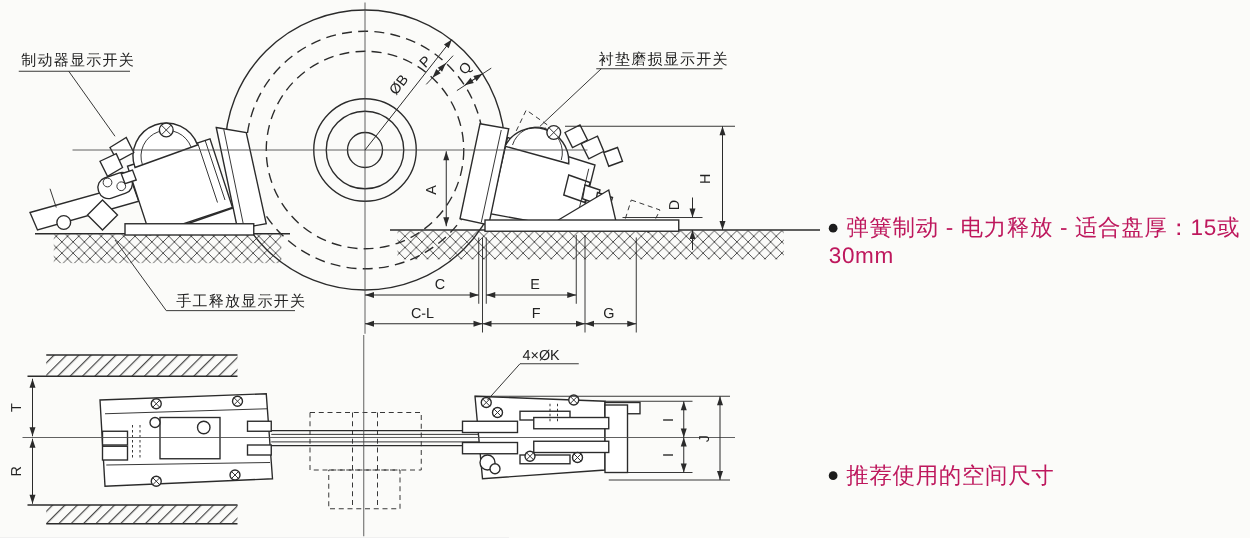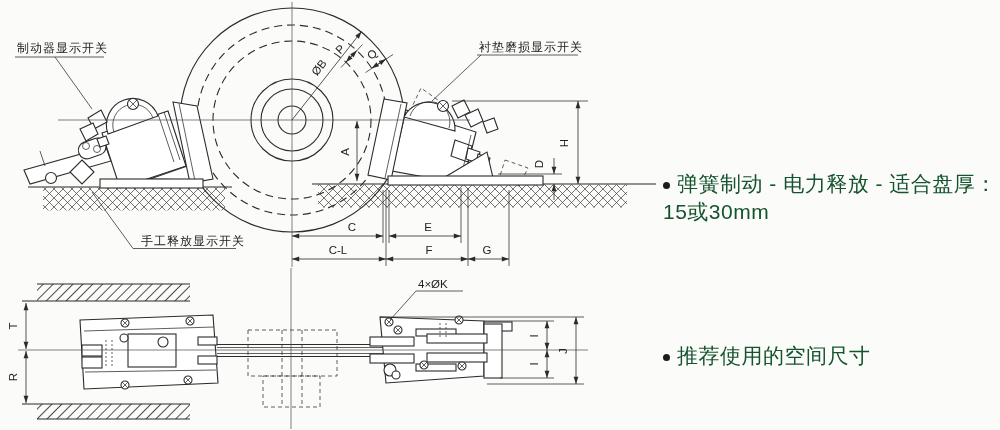--- a/index.html
+++ b/index.html
@@ -12,23 +12,23 @@
   .cl{stroke:#4a4a4a;stroke-width:0.7;fill:none;}
   .dsh{stroke-dasharray:8 5;}
   .dsh2{stroke-dasharray:4 3;}
   .dot2{stroke-dasharray:2 2;}
   .dim{stroke:#2b2b2b;stroke-width:0.8;fill:none;}
   text{fill:#222;}
   .dt{font-size:11.5px;font-family:"Liberation Sans","DejaVu Sans",sans-serif;}
   .ct{font-size:12px;letter-spacing:1px;font-family:"Liberation Sans","DejaVu Sans",sans-serif;}
   .title{position:absolute;left:655px;top:122px;font-size:20px;color:#141414;word-spacing:7px;letter-spacing:0.5px;}
   .title .mark{margin-right:2px;font-size:19px;}
-  .note{position:absolute;font-size:21px;color:#14532d;letter-spacing:0.5px;}
+  .note{position:absolute;font-size:18px;color:#be185d;letter-spacing:0.5px;}
   .n1{left:663px;top:170px;}
-  .n2{left:663px;top:342px;font-family:Liberation Mono, monospace;}
+  .n2{left:663px;top:368px;font-family:Liberation Mono, monospace;}
   .dotb{display:inline-block;width:7px;height:7px;border-radius:50%;background:#1c1c1c;margin-right:7px;vertical-align:2px;}
 </style>
 </head>
 <body>
 
 <div class="stage">
 <svg width="1000" height="430" viewBox="0 0 1000 430">
   <defs>
     <marker id="ar" viewBox="0 0 10 8" refX="9.5" refY="4" markerWidth="10" markerHeight="8" orient="auto-start-reverse">
       <path d="M0.5,1 L9.5,4 L0.5,7 Z" fill="#2b2b2b"></path>

